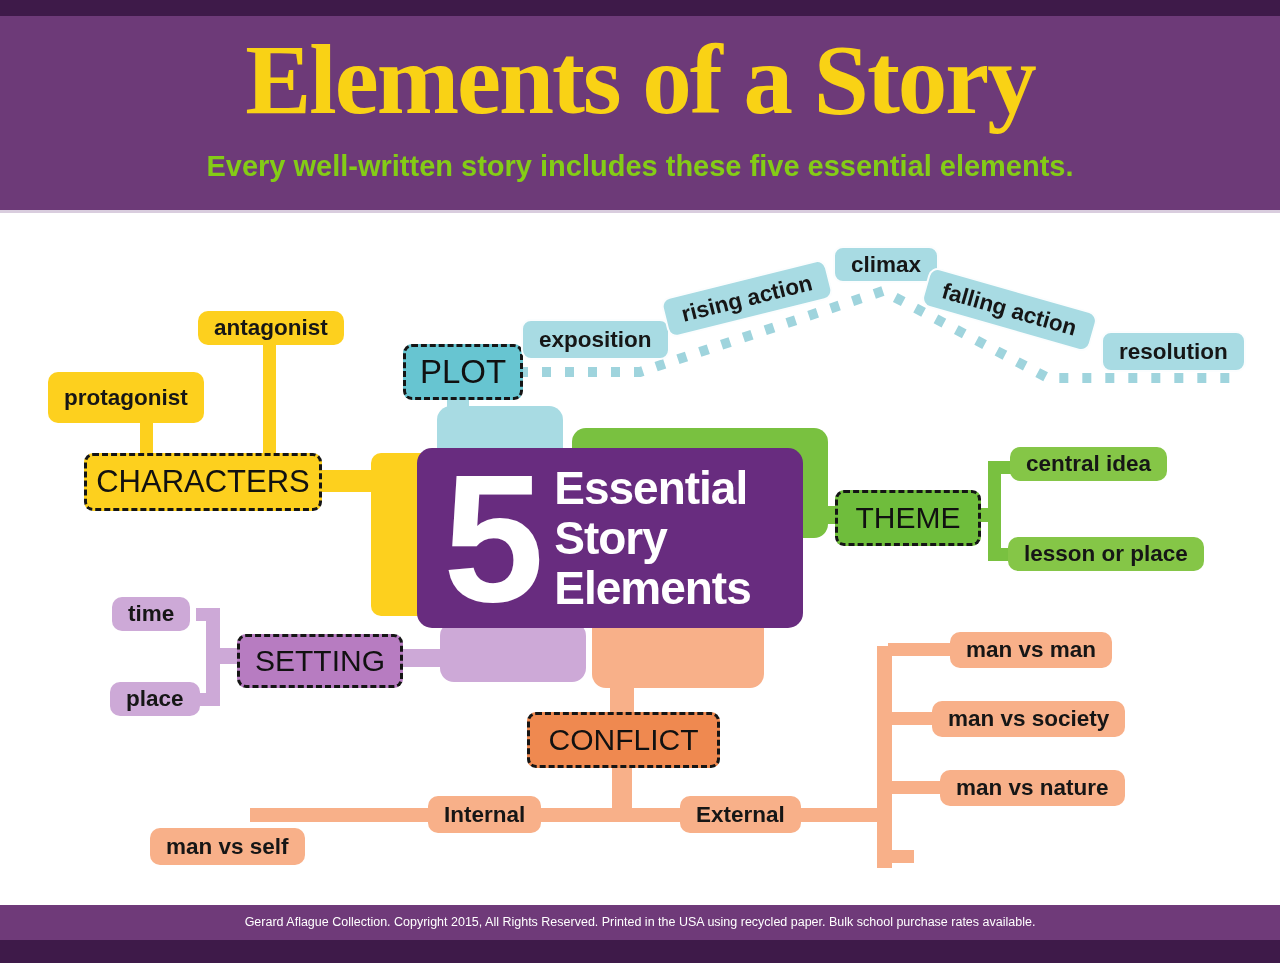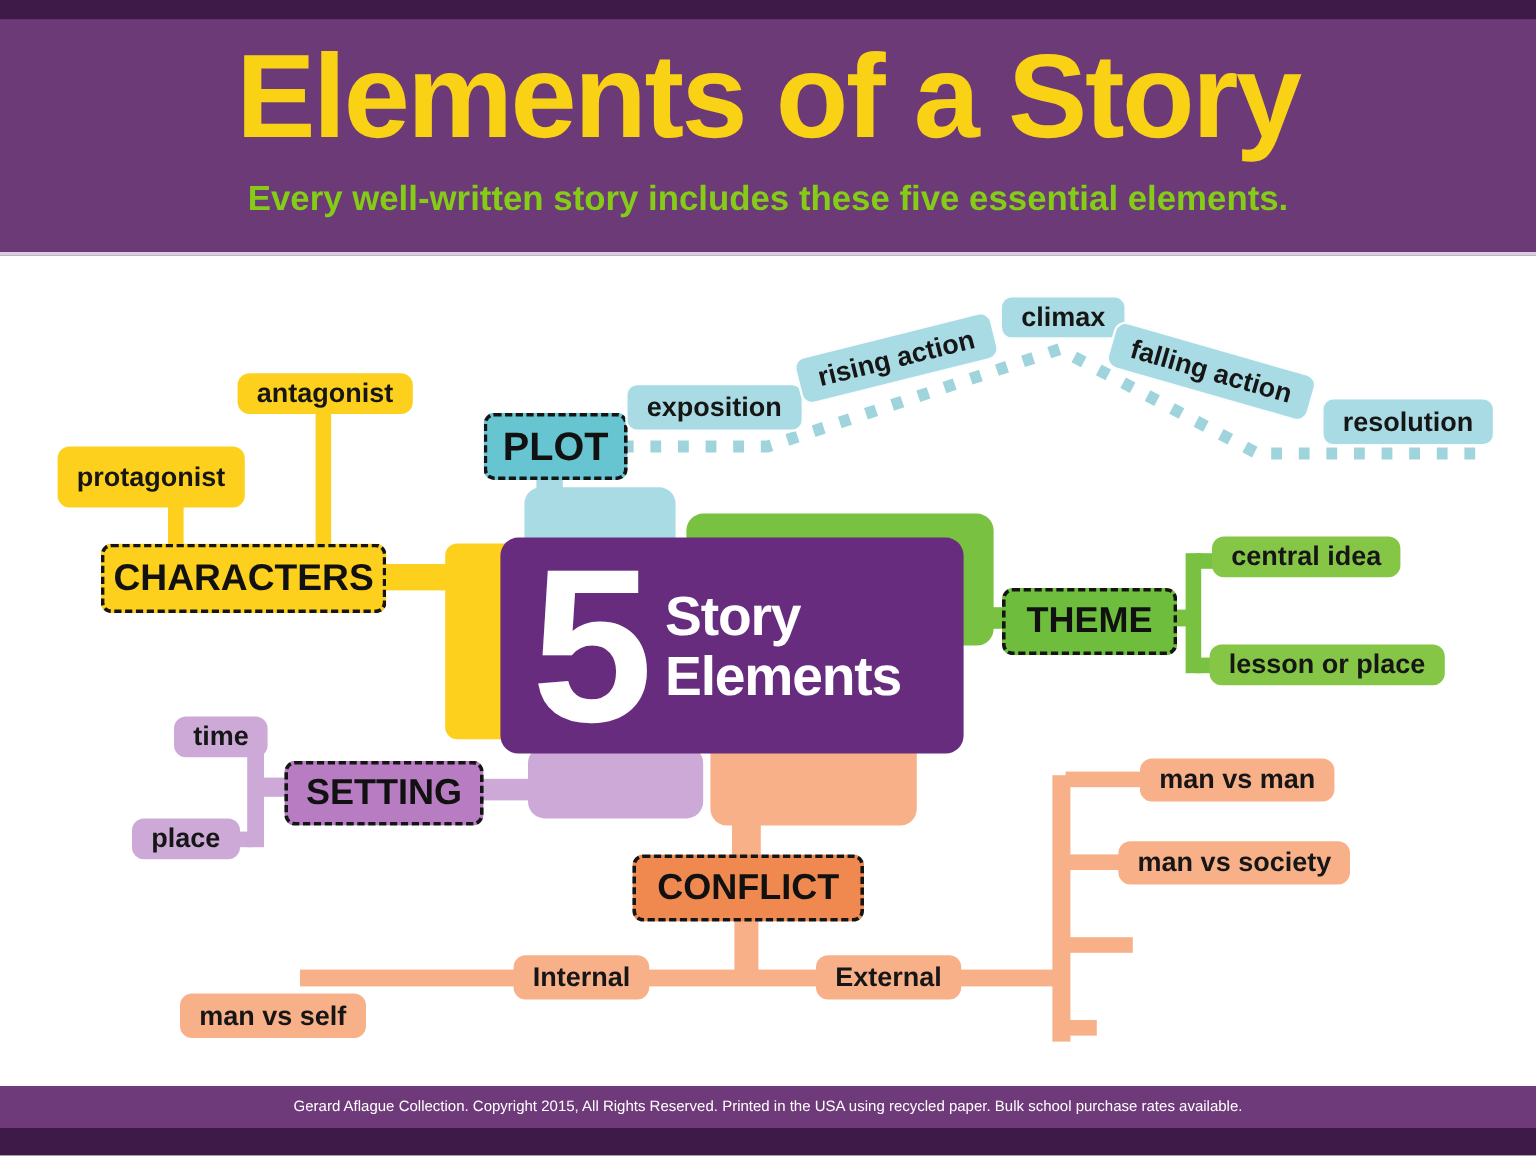--- a/index.html
+++ b/index.html
@@ -12,21 +12,21 @@
     position:absolute;left:0;top:0;width:1280px;height:210px;
     background:var(--header-purple,#6d3a78);
     border-bottom:3px solid #d9cdde;
   }
   .header-topstrip{
     position:absolute;left:0;top:0;width:1280px;height:16px;
     background:var(--dark-purple,#3e1a49);
   }
   .poster-title{
     position:absolute;left:0;top:28px;width:1280px;text-align:center;
-    font-family:Liberation Sans, sans-serif;font-weight:bold;
+    font-family:Liberation Serif, serif;font-weight:bold;
     font-size:99px;line-height:104px;color:var(--title-yellow,#f9d215);
     letter-spacing:-2px;
   }
   .poster-subtitle{
     position:absolute;left:0;top:150px;width:1280px;text-align:center;
     font-size:29px;font-weight:600;color:#84cc16;letter-spacing:0px;
   }
   
   .footer-band{
     position:absolute;left:0;top:905px;width:1280px;height:35px;
@@ -46,21 +46,21 @@
     display:flex;align-items:center;color:#fff;
   }
   .center-number{
     font-size:182px;font-weight:bold;line-height:150px;
     margin-left:26px;letter-spacing:-4px;
   }
   .center-lines{margin-left:14px;font-size:46px;font-weight:bold;line-height:50px;letter-spacing:-1px;}
   .node{
     position:absolute;z-index:3;display:flex;align-items:center;justify-content:center;
     border:3px dashed #151515;border-radius:9px;
-    font-weight:bold;font-size:30px;color:#111;letter-spacing:0px;
+    font-weight:normal;font-size:30px;color:#111;letter-spacing:0px;
   }
   .leaf{
     position:absolute;z-index:3;display:inline-flex;align-items:center;
     padding:0 16px;border-radius:10px;white-space:nowrap;
     font-weight:bold;font-size:22.5px;color:#161616;
   }
   .leaf.plot-stage{border:2px solid rgba(255,255,255,.95);}
   svg.plot-arc{position:absolute;z-index:1;left:500px;top:270px;}
   
   .c-plot{background:var(--plot-teal,#67c5d1);}
@@ -114,20 +114,21 @@
   <div class="conn c-salmon" style="left:250px;top:808px;width:640px;height:14px;"></div>
   <div class="conn c-salmon" style="left:877px;top:646px;width:15px;height:222px;"></div>
   <div class="conn c-salmon" style="left:888px;top:643px;width:66px;height:13px;"></div>
   <div class="conn c-salmon" style="left:888px;top:712px;width:48px;height:13px;"></div>
   <div class="conn c-salmon" style="left:888px;top:781px;width:56px;height:13px;"></div>
   <div class="conn c-salmon" style="left:888px;top:850px;width:26px;height:13px;"></div>
 
   <div class="center-box">
     <div class="center-number">5</div>
     <div class="center-lines">
+      <div>Essential</div>
       <div>Story</div>
       <div>Elements</div>
     </div>
   </div>
 
   <div class="node c-plot" style="left:403px;top:344px;width:114px;height:50px;font-size:33px;">PLOT</div>
   <div class="node c-yellow" style="left:84px;top:453px;width:232px;height:52px;font-size:31px;">CHARACTERS</div>
   <div class="node c-greendark" style="left:835px;top:490px;width:140px;height:50px;">THEME</div>
   <div class="node c-orchid" style="left:237px;top:634px;width:160px;height:48px;">SETTING</div>
   <div class="node c-orange" style="left:527px;top:712px;width:187px;height:50px;">CONFLICT</div>
@@ -137,25 +138,26 @@
   <div class="leaf plot-stage c-plotlight" style="left:833px;top:246px;height:33px;">climax</div>
   <div class="leaf plot-stage c-plotlight" style="left:922px;top:289px;height:37px;transform:rotate(16deg);">falling action</div>
   <div class="leaf plot-stage c-plotlight" style="left:1101px;top:331px;height:37px;">resolution</div>
 
   <div class="leaf c-yellow" style="left:48px;top:372px;height:51px;">protagonist</div>
   <div class="leaf c-yellow" style="left:198px;top:311px;height:34px;">antagonist</div>
 
   <div class="leaf c-greenlight" style="left:1010px;top:447px;height:34px;">central idea</div>
   <div class="leaf c-greenlight" style="left:1008px;top:537px;height:34px;">lesson or place</div>
 
-  <div class="leaf c-lav" style="left:112px;top:597px;height:34px;margin-left:33px;">time</div>
+  <div class="leaf c-lav" style="left:112px;top:597px;height:34px;">time</div>
   <div class="leaf c-lav" style="left:110px;top:682px;height:34px;">place</div>
 
   <div class="leaf c-salmon" style="left:150px;top:796px;height:37px;margin-top:32px;">man vs self</div>
   <div class="leaf c-salmon" style="left:428px;top:796px;height:37px;">Internal</div>
   <div class="leaf c-salmon" style="left:680px;top:796px;height:37px;">External</div>
   <div class="leaf c-salmon" style="left:950px;top:632px;height:36px;">man vs man</div>
   <div class="leaf c-salmon" style="left:932px;top:701px;height:36px;">man vs society</div>
+  <div class="leaf c-salmon" style="left:940px;top:770px;height:36px;">man vs nature</div>
 
   <div class="footer-band">Gerard Aflague Collection. Copyright 2015, All Rights Reserved.  Printed in the USA using recycled paper. Bulk school purchase rates available.</div>
   <div class="footer-bottomstrip"></div>
 
 </div>
 
 </body></html>

